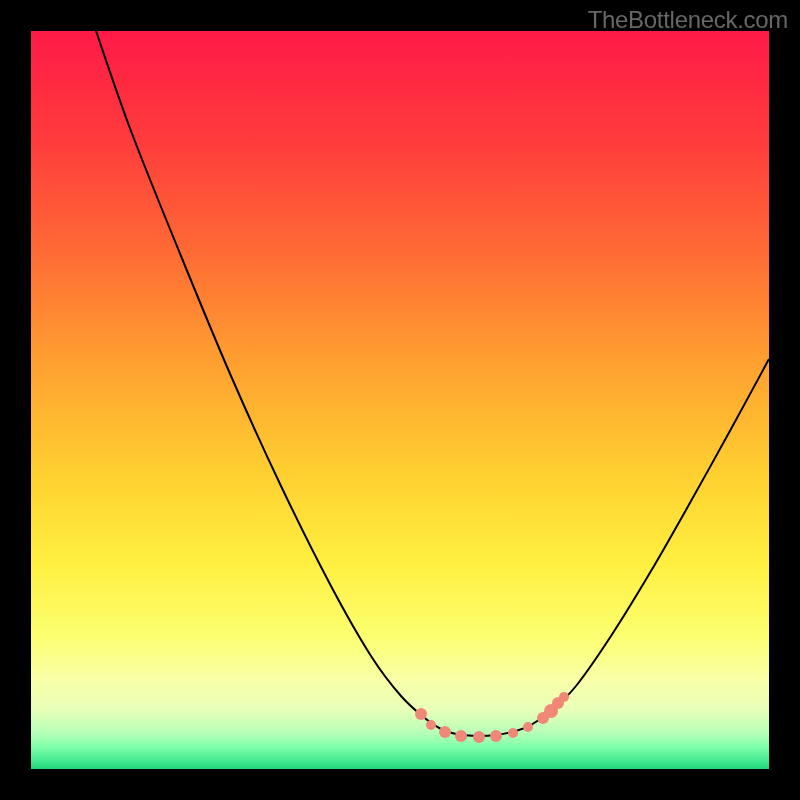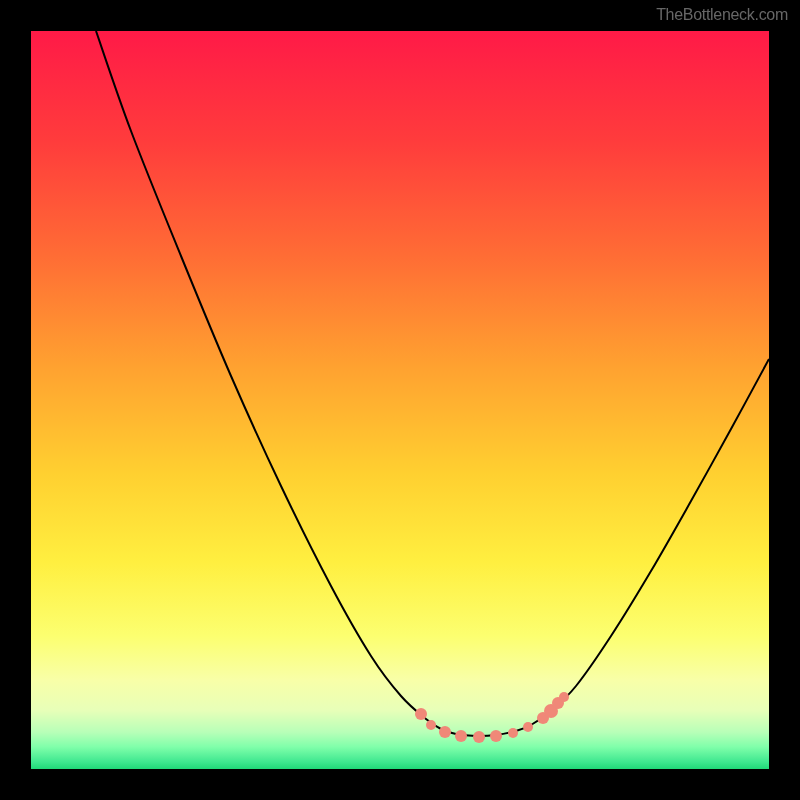--- a/index.html
+++ b/index.html
@@ -12,21 +12,21 @@
       height: 800px;
       background: #000;
       position: relative;
       overflow: hidden;
     }
     .watermark {
       position: absolute;
       top: 6px;
       right: 12px;
       font-family: Arial, sans-serif;
-      font-size: 16px;
+      font-size: 24px;
       color: #676767;
       font-weight: normal;
       z-index: 10;
       letter-spacing: -0.3px;
     }
     .plot-area {
       position: absolute;
       top: 31px;
       left: 31px;
       width: 738px;

